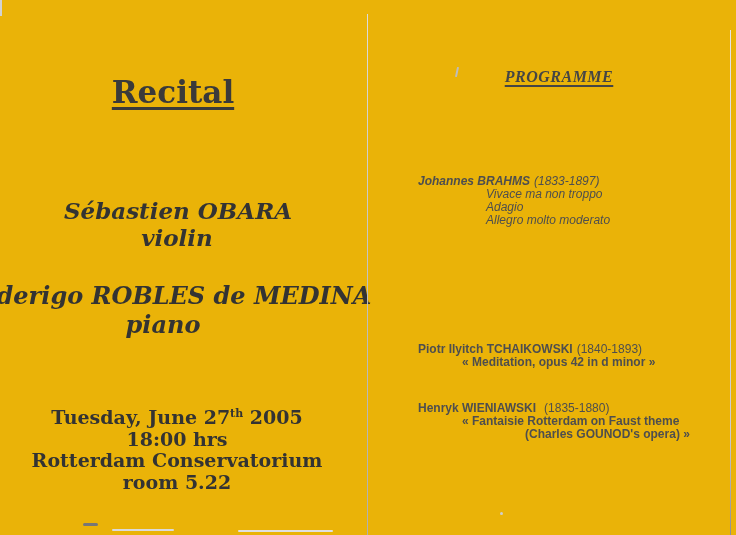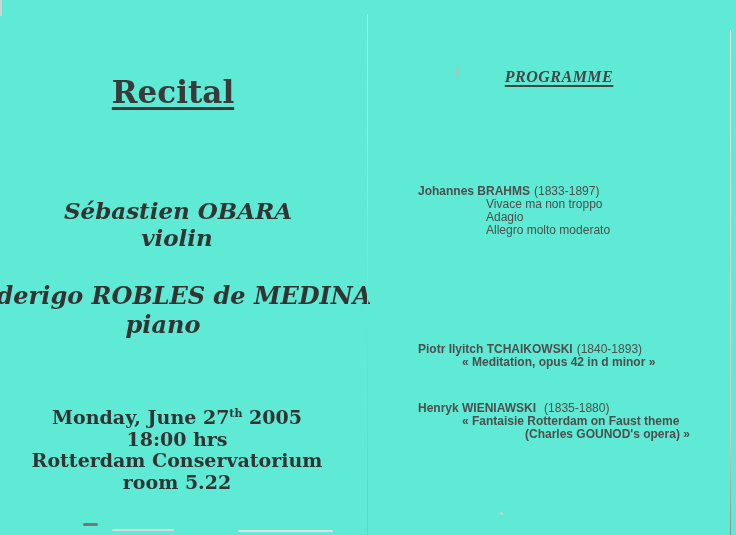--- a/index.html
+++ b/index.html
@@ -5,21 +5,21 @@
   html, body {
     margin: 0; padding: 0;
     width: 736px; height: 535px;
     overflow: hidden;
     background: #fcfcfc;
     font-family: "Liberation Sans", sans-serif;
   }
   .scan {
     position: relative;
     width: 736px; height: 535px;
-    background: #5eead4;
+    background: #eab308;
   }
   
   .lp-text {
     position: absolute;
     transform: translateX(-50%);
     white-space: nowrap;
     font-family: "DejaVu Serif", serif;
     color: #333333;
   }
   .recital-title {
@@ -55,21 +55,21 @@
     text-decoration-thickness: 1.5px;
     text-underline-offset: 3px;
   }
   .entries {
     position: absolute; left: 418px; top: 0;
     width: 318px; height: 535px;
     font-size: 12px; line-height: 13px;
     color: #4e4e4e;
   }
   .entry { position: absolute; left: 0; white-space: nowrap; }
-  .entry-brahms      { top: 185px; }
+  .entry-brahms      { top: 175px; font-style: italic; }
   .entry-ysaye       { top: 282px; }
   .entry-tchaikowski { top: 343px; }
   .entry-wieniawski  { top: 402px; }
   .composer { font-weight: bold; }
   .dates { margin-left: 4px; font-weight: normal; }
   .dates-wide { margin-left: 8px; }
   .work { margin-left: 44px; font-weight: bold; }
   .work-line2 { margin-left: 107px; font-weight: bold; }
   .movement { margin-left: 68px; }
   
@@ -120,21 +120,21 @@
   <div>
     <div class="lp-text recital-title">Recital</div>
 
     <div class="lp-text performer-name-1">Sébastien OBARA</div>
     <div class="lp-text performer-inst-1">violin</div>
 
     <div class="lp-text performer-name-2">Roderigo ROBLES de MEDINA</div>
     <div class="lp-text performer-inst-2">piano</div>
 
     <div class="lp-text event-details">
-      <div><span>Monday, June 27</span><sup>th</sup><span> 2005</span></div>
+      <div><span>Tuesday, June 27</span><sup>th</sup><span> 2005</span></div>
       <div>18:00 hrs</div>
       <div>Rotterdam Conservatorium</div>
       <div>room 5.22</div>
     </div>
   </div>
 
   <div class="fold-line"></div>
 
   <div>
     <div class="programme-heading">PROGRAMME</div>

